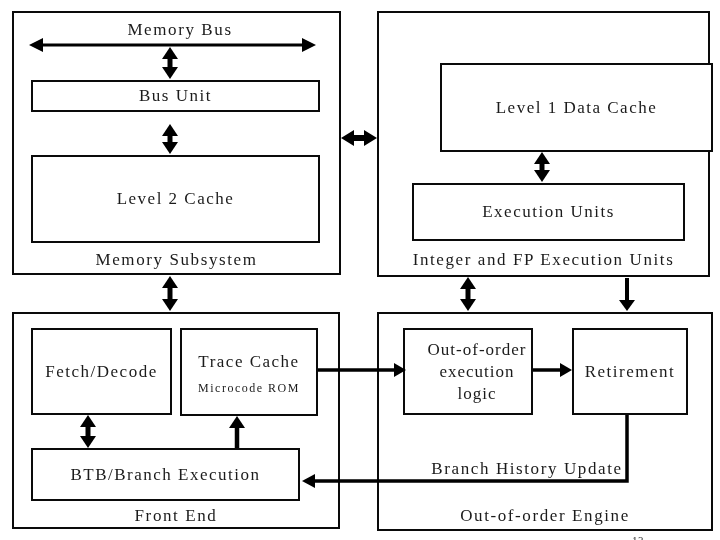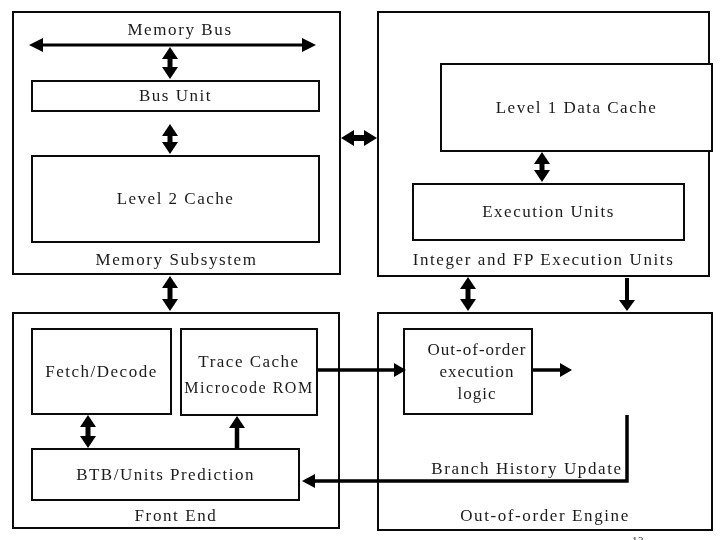--- a/index.html
+++ b/index.html
@@ -29,21 +29,21 @@
     font-size: 17px;
     letter-spacing: 1.5px;
     line-height: 22px;
   }
   .block.twoline {
     flex-direction: column;
     justify-content: center;
     gap: 8px;
     padding-top: 2px;
   }
-  .sublabel { font-size: 16px; letter-spacing: 1.5px; line-height: 14px; }
+  .sublabel { font-size: 12px; letter-spacing: 1.5px; line-height: 14px; }
   .multiline { white-space: pre-line; letter-spacing: 1px; margin-left: 18px; }
   .group-label {
     position: absolute;
     text-align: center;
     font-size: 17px;
     letter-spacing: 1.6px;
     line-height: 20px;
   }
   .float-label {
     position: absolute;
@@ -95,26 +95,29 @@
     <span>Execution Units</span>
   </div>
   <div class="block" style="left:31px; top:328px; width:141px; height:87px;">
     <span>Fetch/Decode</span>
   </div>
   <div class="block twoline" style="left:180px; top:328px; width:138px; height:88px;">
     <span>Trace Cache</span>
     <span class="sublabel">Microcode ROM</span>
   </div>
   <div class="block" style="left:31px; top:448px; width:269px; height:53px;">
-    <span>BTB/Units Prediction</span>
+    <span>BTB/Branch Execution</span>
   </div>
   <div class="block" style="left:403px; top:328px; width:130px; height:87px;">
     <span class="multiline">Out-of-order
 execution
 logic</span>
+  </div>
+  <div class="block" style="left:572px; top:328px; width:116px; height:87px;">
+    <span>Retirement</span>
   </div>
 
   <div class="float-label" style="left:100px; top:20px; width:160px;">Memory Bus</div>
   <div class="float-label" style="left:417px; top:459px; width:220px;font-family:Liberation Serif, serif;">Branch History Update</div>
   <div class="page-number">13</div>
 
   <svg class="wires" width="720" height="540" viewBox="0 0 720 540">
 
     <g stroke="#000" fill="#000">
       <line x1="40" y1="45" x2="305" y2="45" stroke-width="3"></line>

